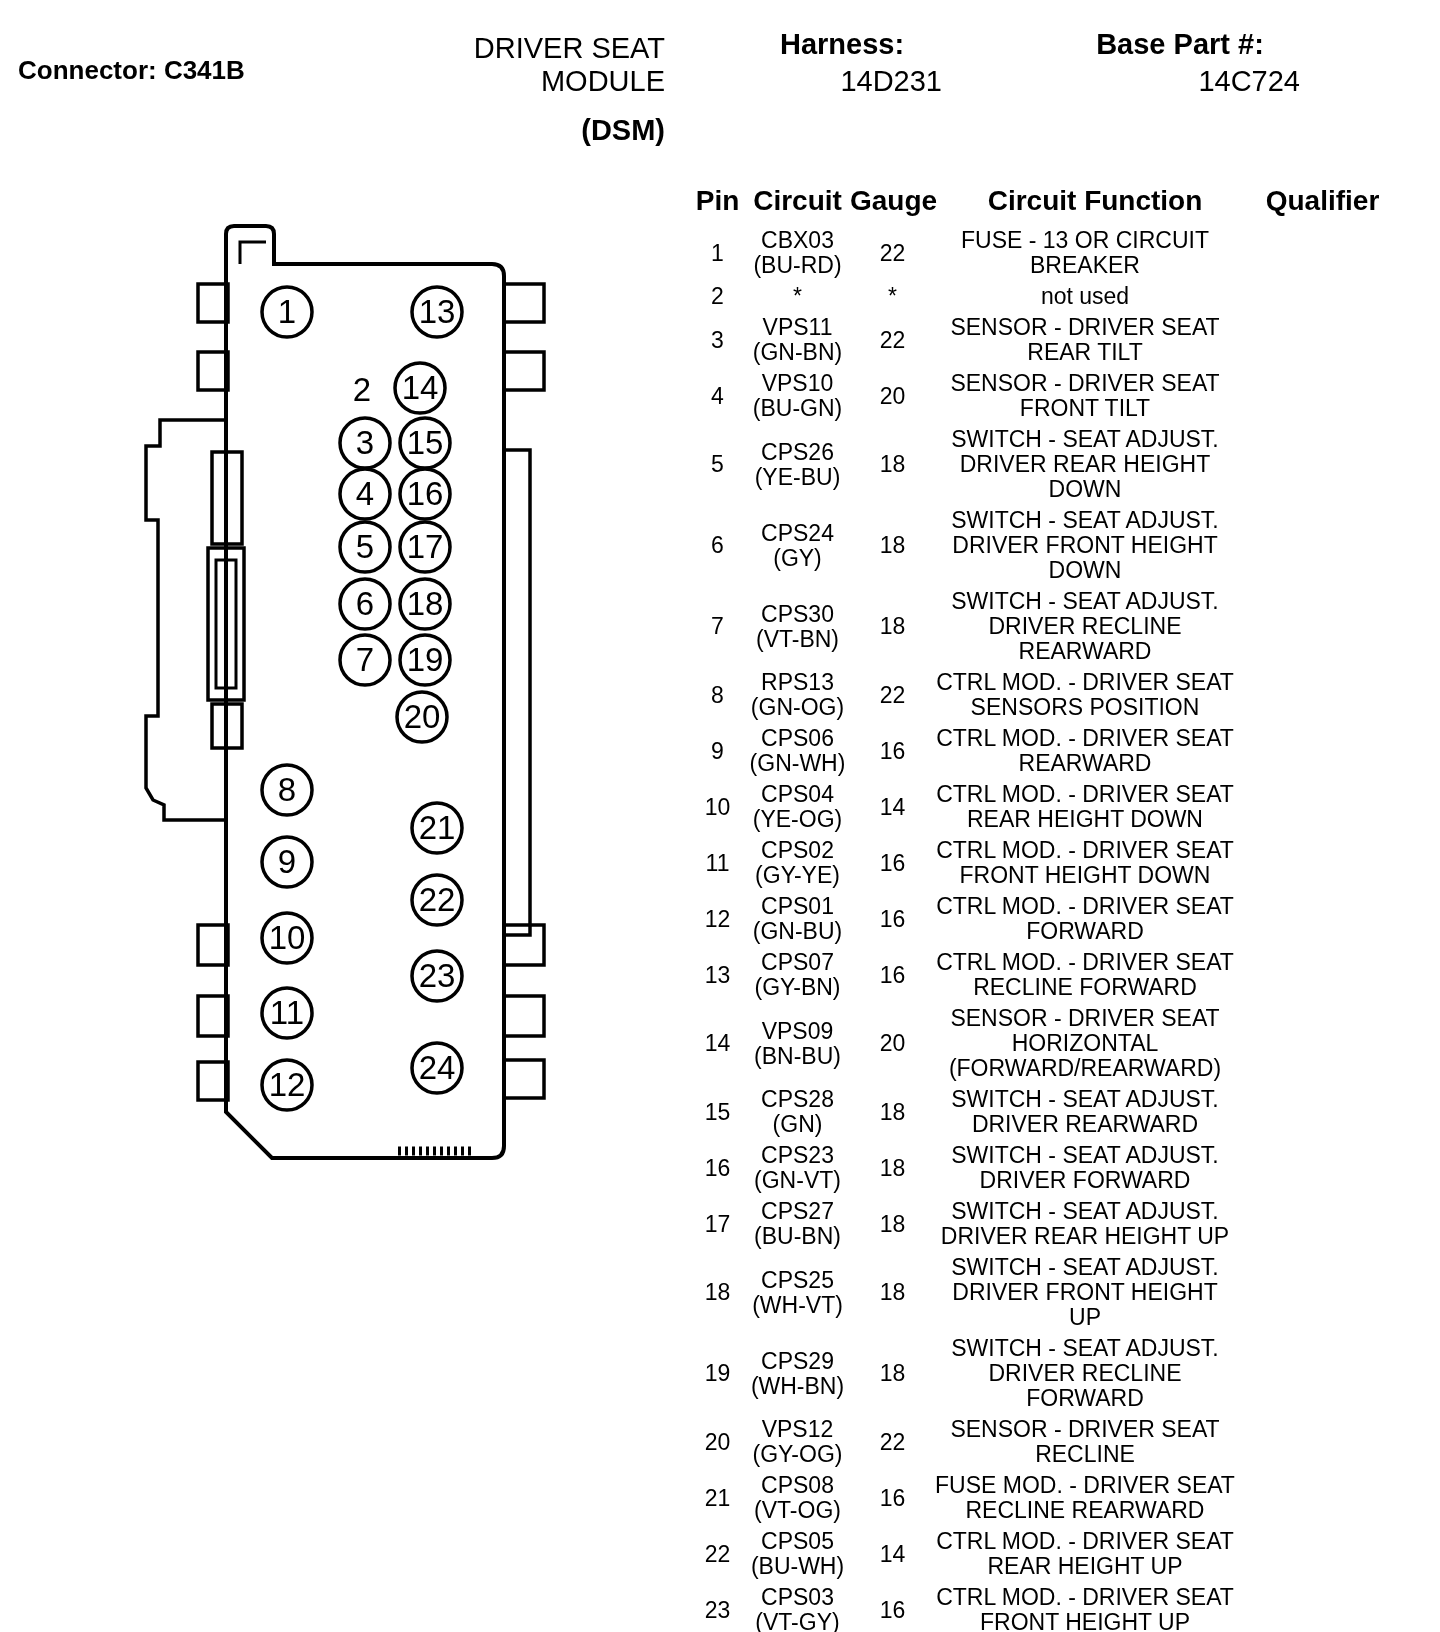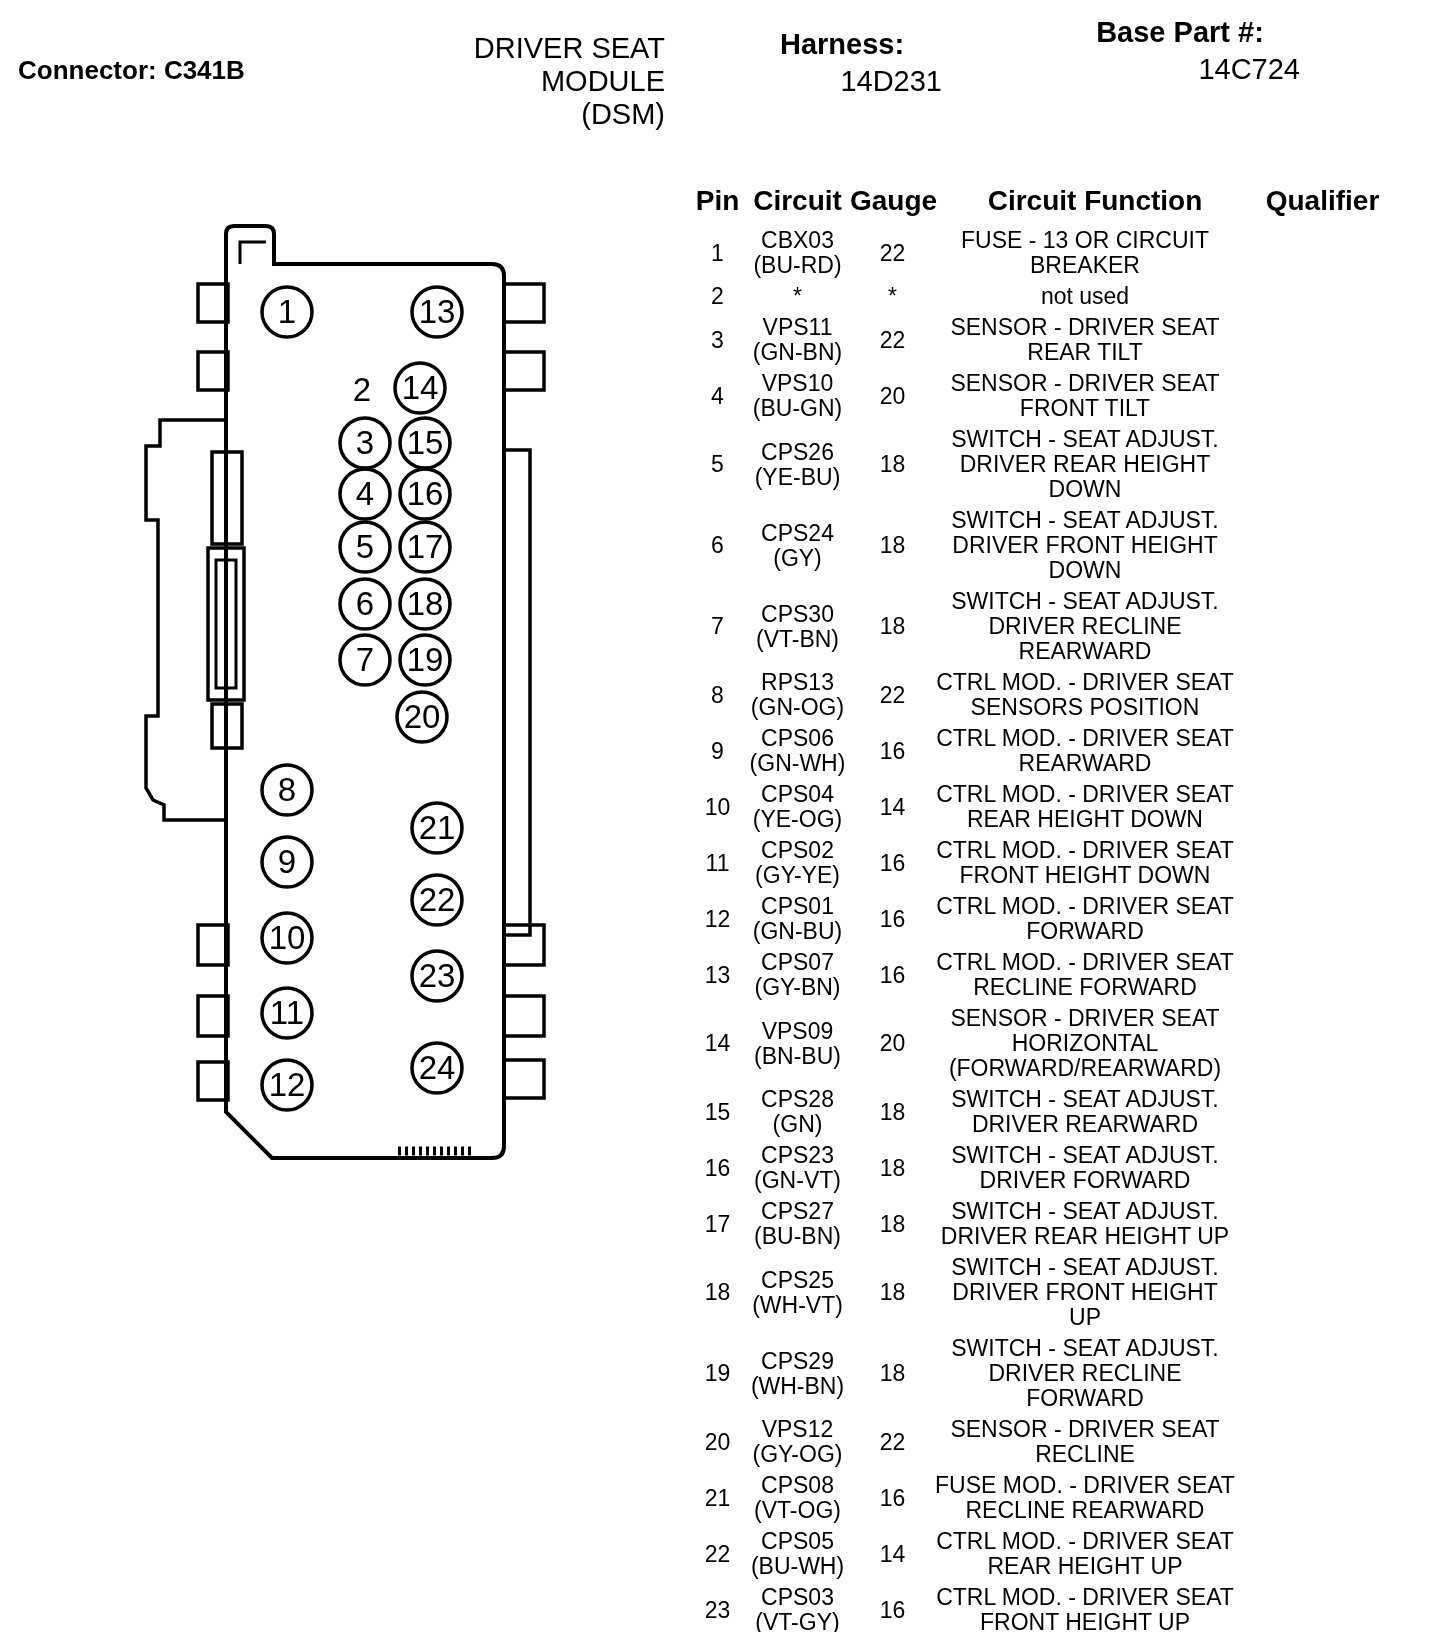--- a/index.html
+++ b/index.html
@@ -5,21 +5,21 @@
   html,body{margin:0;padding:0;background:#ffffff;}
   body{width:1440px;height:1632px;position:relative;font-family:"Liberation Sans",sans-serif;color:#000;}
 
   
   .connector-title{position:absolute;left:18px;top:55px;font-size:26px;font-weight:bold;white-space:nowrap;}
   .hdr-block{position:absolute;text-align:center;}
   .hdr-label{font-size:29px;font-weight:bold;}
   .hdr-value{font-size:29px;font-weight:normal;margin-top:4px;line-height:33px;text-align:right;}
   #desc-block{left:345px;top:28px;width:320px;}
   #harness-block{left:742px;top:28px;width:200px;}
-  #basepart-block{left:1060px;top:16px;width:240px;}
+  #basepart-block{left:1060px;top:28px;width:240px;}
 
   
   svg.diagram{position:absolute;left:0;top:0;width:1440px;height:1632px;pointer-events:none;}
   .outline{fill:#ffffff;stroke:#000;stroke-width:4;}
   .attach{fill:none;stroke:#000;stroke-width:3.5;}
   .thin{fill:none;stroke:#000;stroke-width:3;}
   .pin-circle{fill:#ffffff;stroke:#000;stroke-width:3.5;}
   .pin-num{font-size:33px;text-anchor:middle;fill:#000;font-family:"Liberation Sans",sans-serif;}
 
   
@@ -36,21 +36,21 @@
   td.c-func .func-inner{max-width:300px;}
   td.c-qual{text-align:center;}
 </style>
 </head>
 <body>
 
 <div class="connector-title">Connector: C341B</div>
 
 <div class="hdr-block" id="desc-block">
   <div class="hdr-value">DRIVER SEAT MODULE</div>
-  <div class="hdr-value" style="margin-top:0;">(DSM)</div>
+  <div class="hdr-value" style="margin-top:16px;font-weight:bold;">(DSM)</div>
 </div>
 
 <div class="hdr-block" id="harness-block">
   <div class="hdr-label">Harness:</div>
   <div class="hdr-value">14D231</div>
 </div>
 
 <div class="hdr-block" id="basepart-block">
   <div class="hdr-label">Base Part #:</div>
   <div class="hdr-value">14C724</div>

